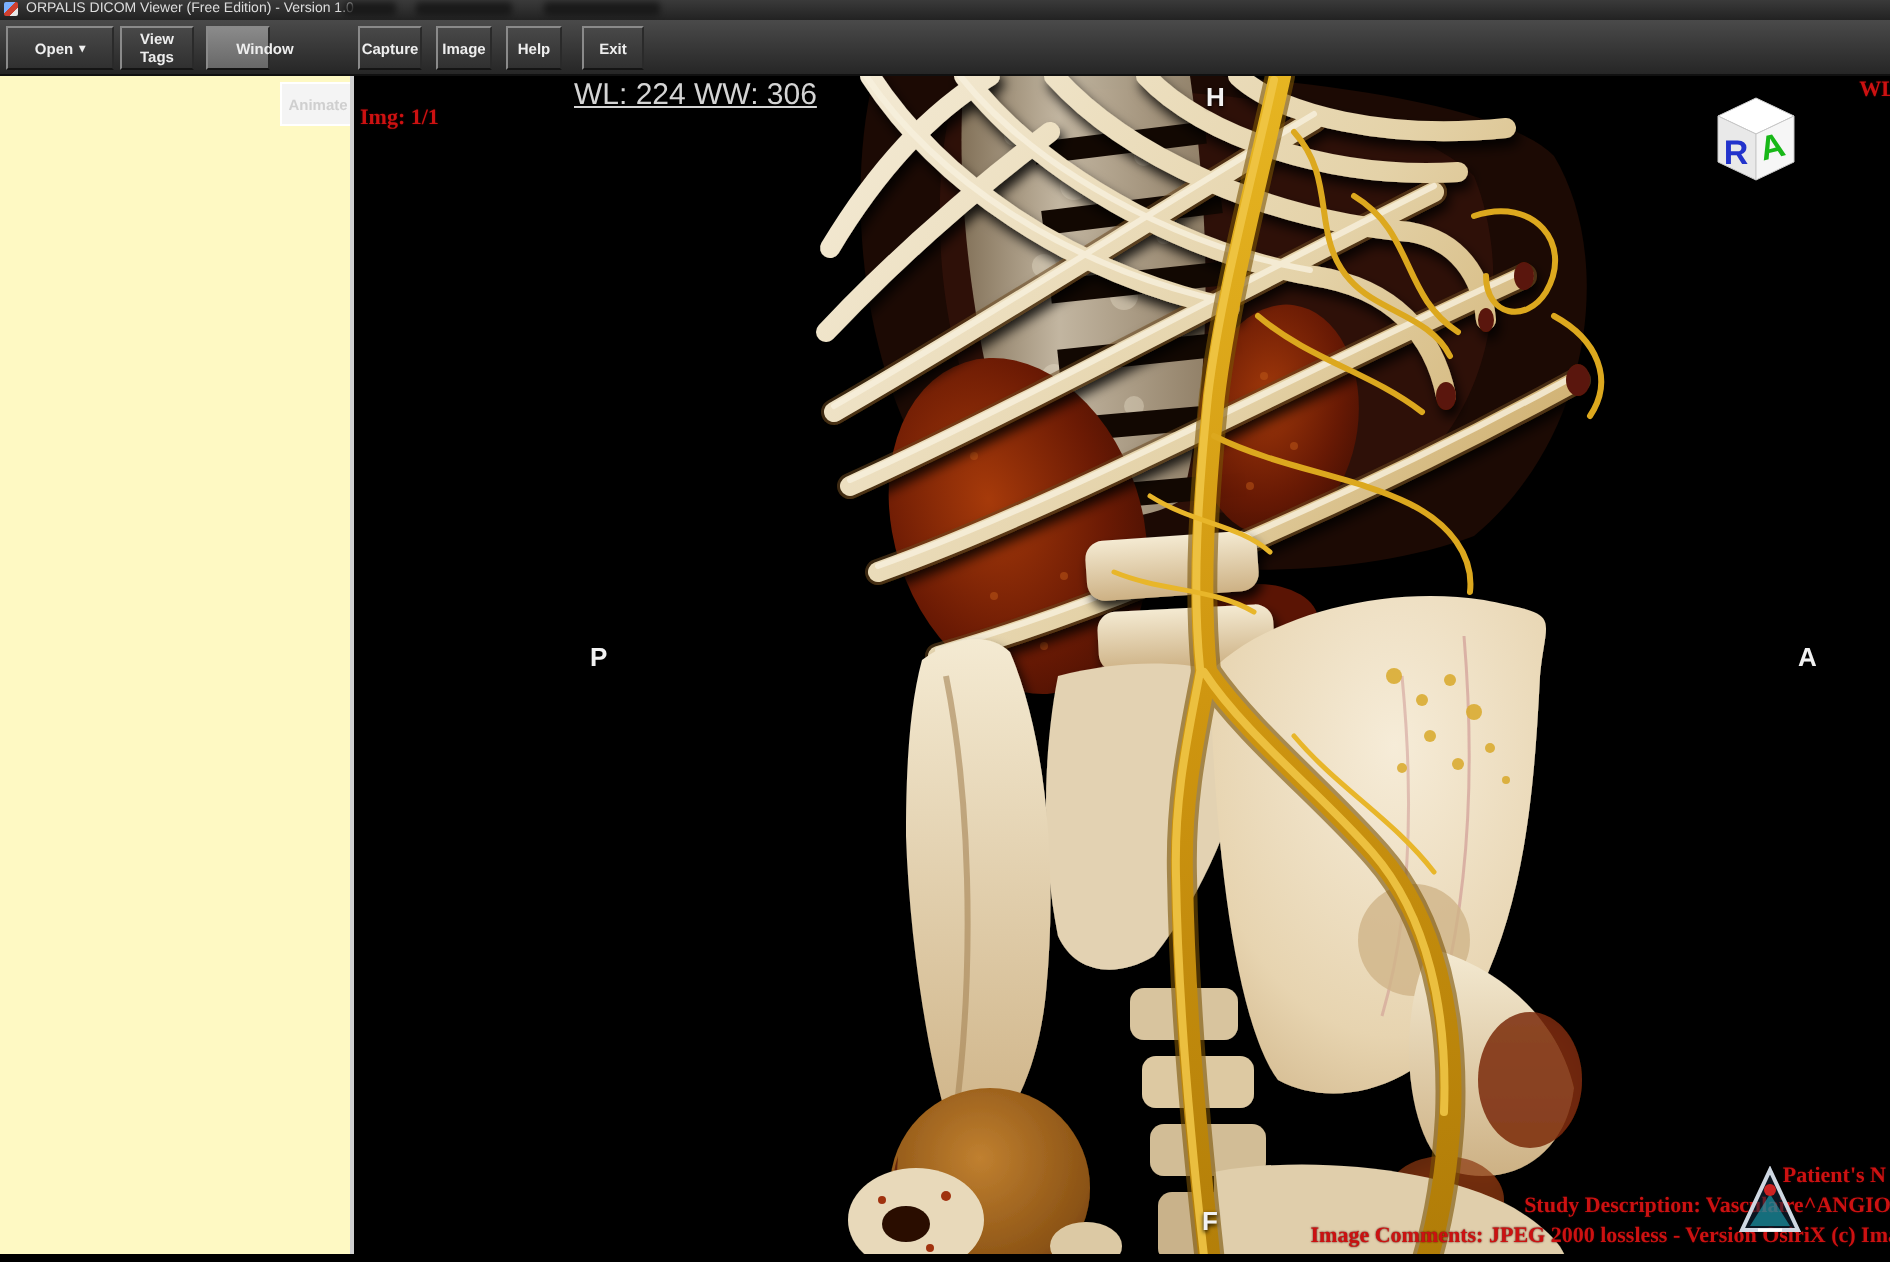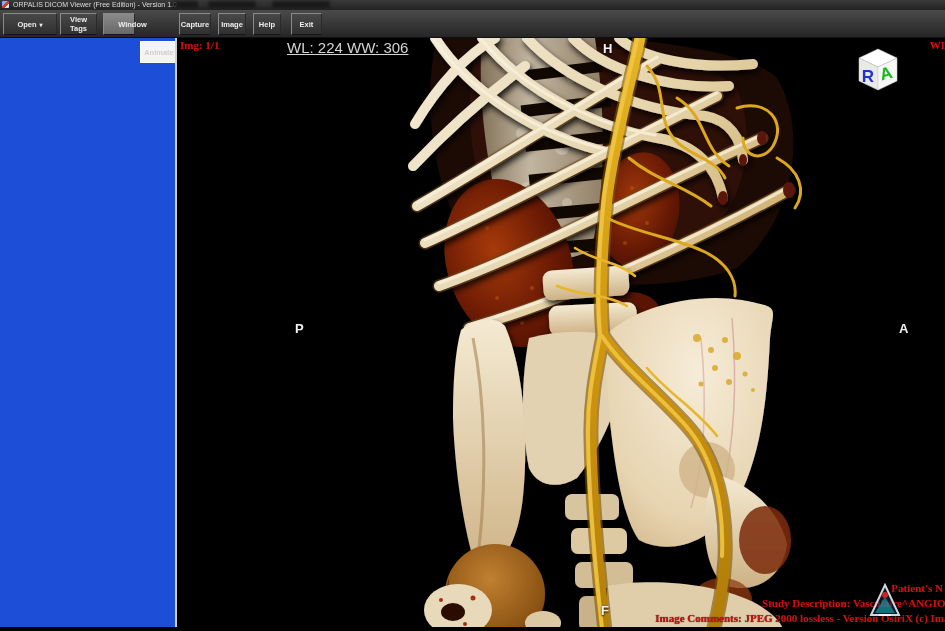--- a/index.html
+++ b/index.html
@@ -1,19 +1,19 @@
 <!DOCTYPE html>
 <html><head>
 <meta charset="utf-8">
 <style>
   * { margin:0; padding:0; box-sizing:border-box; }
   html,body { background:#000; }
   #app {
     position:relative; width:945px; height:631px; overflow:hidden;
-    font-family:"Liberation Sans", sans-serif; background:#1d4ed8;
+    font-family:"Liberation Sans", sans-serif; background:#fef9c3;
   }
   
   .titlebar {
     position:absolute; left:0; top:0; width:945px; height:10px;
     background:linear-gradient(#3a3a3a,#222); color:#ddd;
     font-size:7px; line-height:10px; white-space:nowrap; overflow:hidden;
   }
   .titlebar .appicon {
     position:absolute; left:2px; top:1px; width:7px; height:7px; border-radius:1px;
     background:linear-gradient(135deg,#7ab0ff 0 40%, #d04030 40% 70%, #e8e8e8 70%);
@@ -314,21 +314,21 @@
 
 
     <div class="splitter"></div>
 
     <div class="viewport">
       <svg width="768" height="593" viewBox="0 0 768 593">
         <use href="#anat"></use>
       </svg>
 
       
-      <div class="ovl red-serif" style="left:3px;top:1px">Img: 1/1</div>
+      <div class="ovl red-serif" style="left:3px;top:15px">Img: 1/1</div>
       <div class="ovl gray-sans" style="left:110px;top:1px">WL: 224 WW: 306</div>
       <div class="ovl red-serif" style="right:-3px;top:1px">WL</div>
 
       <div class="ovl orient" style="left:426px;top:3px">H</div>
       <div class="ovl orient" style="left:118px;top:283px">P</div>
       <div class="ovl orient" style="left:722px;top:283px">A</div>
       <div class="ovl orient" style="left:424px;top:565px">F</div>
 
       
       <div class="cube-widget">

